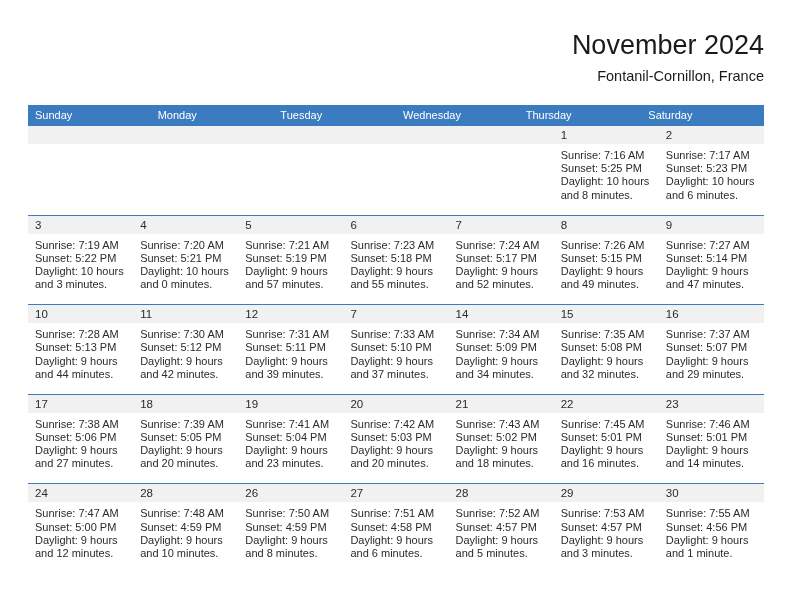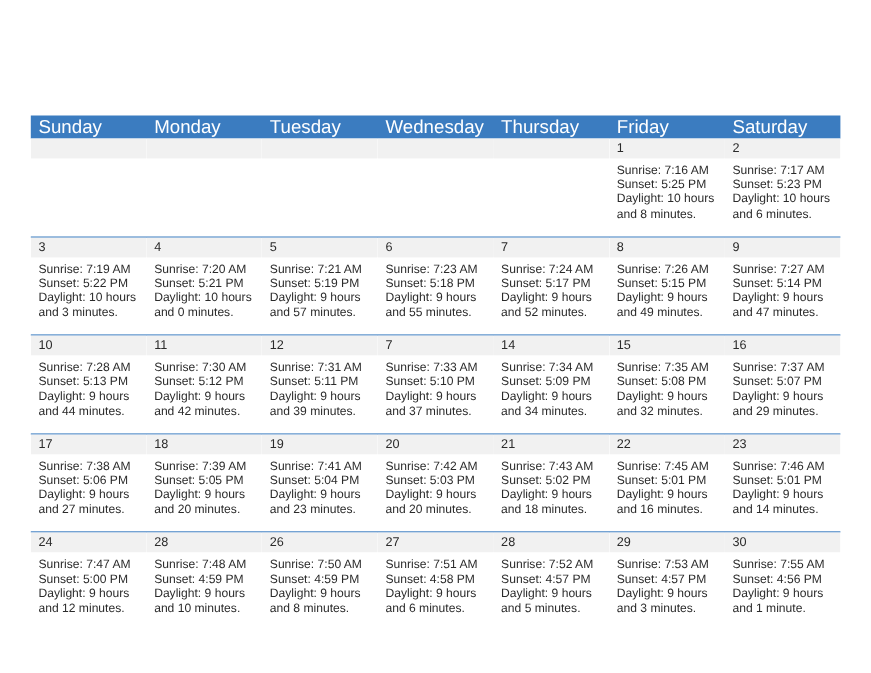--- a/index.html
+++ b/index.html
@@ -91,21 +91,21 @@
     width: 736px;
   }
   .weekday-row {
     display: flex;
     background: #3b7cc0;
     height: 21px;
   }
   .weekday {
     flex: 1 1 0;
     color: #ffffff;
-    font-size: 17px;
+    font-size: 11px;
     line-height: 21px;
     padding-left: 7px;
     box-sizing: border-box;
     white-space: nowrap;
     overflow: hidden;
   }
 
   .week-row {
     display: flex;
     border-top: 1.6px solid #3b7cc0;
@@ -144,32 +144,35 @@
   }
 </style>
 </head>
 <body>
 
 <div class="page">
 
   <div class="top-bar">
 
 
+    <div class="title-block">
+      <div class="cal-title">November 2024</div>
+      <div class="cal-subtitle">Fontanil-Cornillon, France</div>
+    </div>
 
   </div>
 
   <div class="calendar">
 
     <div class="weekday-row">
       <div class="weekday">Sunday</div>
       <div class="weekday">Monday</div>
       <div class="weekday">Tuesday</div>
       <div class="weekday">Wednesday</div>
       <div class="weekday">Thursday</div>
-      <div class="weekday">Friday</div>
       <div class="weekday">Saturday</div>
     </div>
 
     <div id="weeks-container">
         <div class="week-row first">
           <div class="day-cell empty">
             <div class="day-head"></div>
           </div>
           <div class="day-cell empty">
             <div class="day-head"></div>

